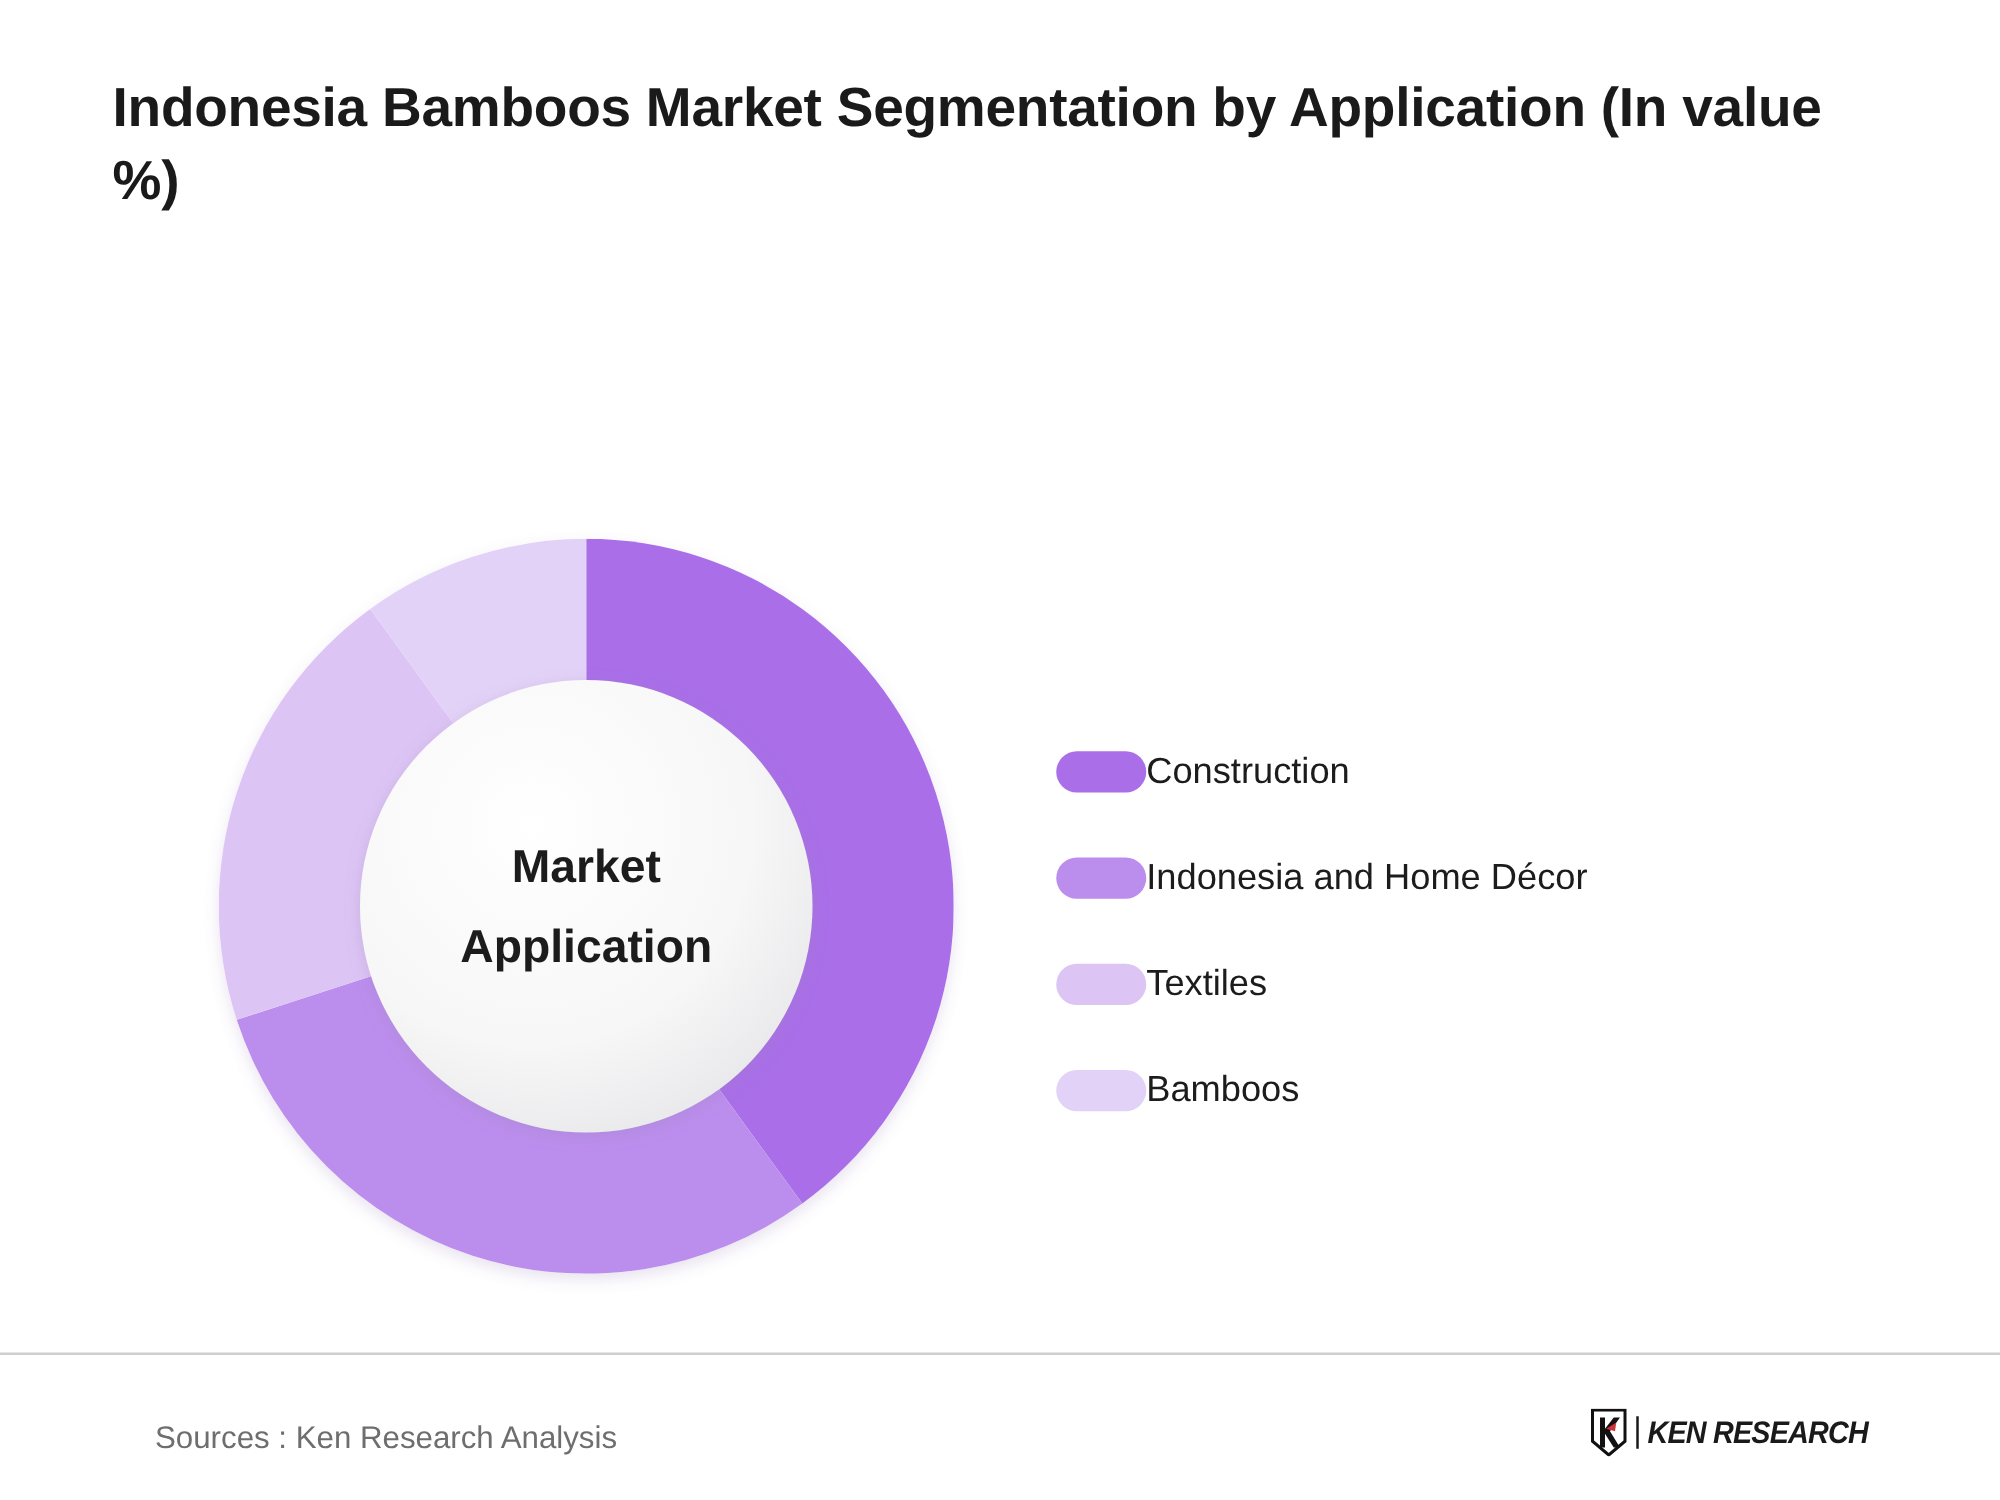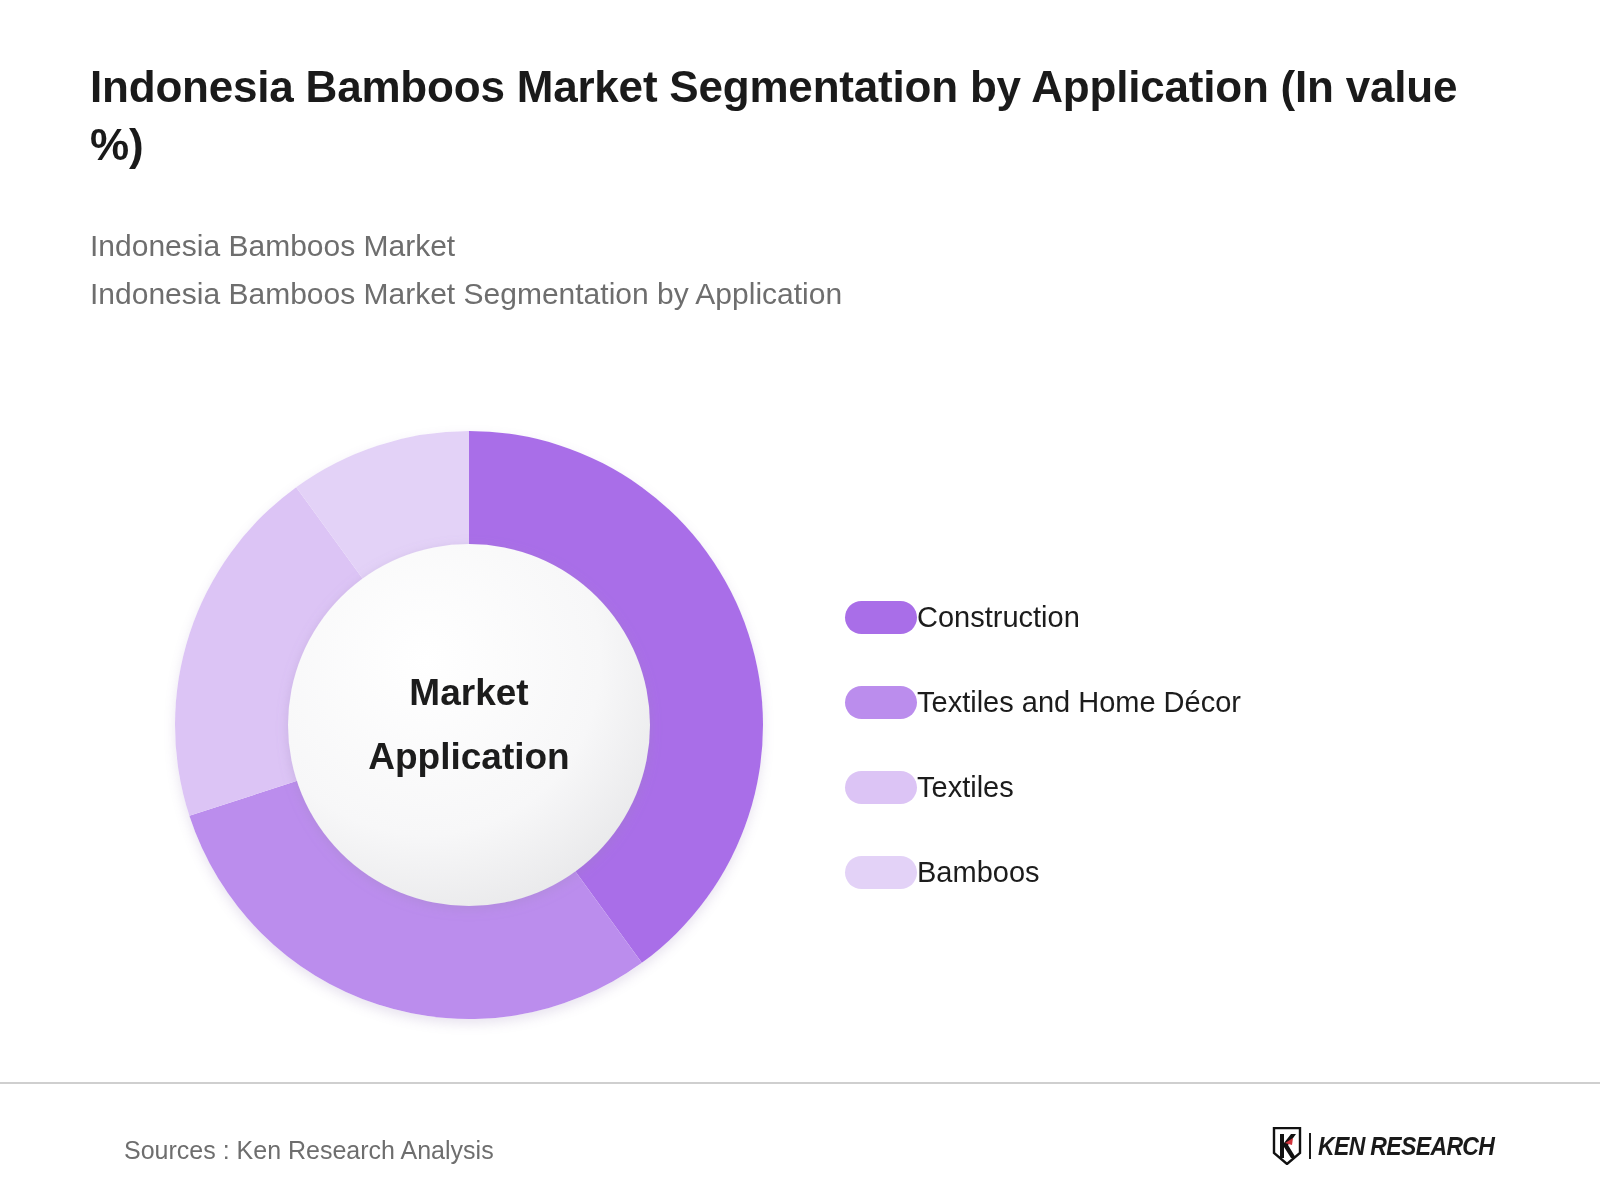--- a/index.html
+++ b/index.html
@@ -165,24 +165,20 @@
     transform-origin: left center;
   }
 </style>
 </head>
 <body>
 
 <div class="slide">
 
   <div class="header">
     <h1 class="title">Indonesia Bamboos Market Segmentation by Application (In value %)</h1>
-    <div class="subtitle-block">
-      <div class="subtitle-line">Indonesia Bamboos Market</div>
-      <div class="subtitle-line">Indonesia Bamboos Market Segmentation by Application</div>
-    </div>
   </div>
 
   <div class="chart-area">
 
     <div class="donut-wrap">
       <div class="donut-shadow"></div>
       <svg class="donut-svg" viewBox="0 0 588 588">
         <defs>
           <radialGradient id="holeGrad" cx="38%" cy="32%" r="78%">
             <stop offset="0%" stop-color="#ffffff"></stop>
@@ -215,21 +211,21 @@
       </div>
     </div>
 
     <div class="legend" id="legend">
         <div class="legend-item">
           <div class="legend-swatch" style="background: rgb(169, 110, 232);"></div>
           <div class="legend-label">Construction</div>
         </div>
         <div class="legend-item">
           <div class="legend-swatch" style="background: rgb(187, 141, 237);"></div>
-          <div class="legend-label">Textiles and Home Décor</div>
+          <div class="legend-label">Indonesia and Home Décor</div>
         </div>
         <div class="legend-item">
           <div class="legend-swatch" style="background: rgb(220, 196, 245);"></div>
           <div class="legend-label">Textiles</div>
         </div>
         <div class="legend-item">
           <div class="legend-swatch" style="background: rgb(227, 210, 247);"></div>
           <div class="legend-label">Bamboos</div>
         </div>
       </div>

